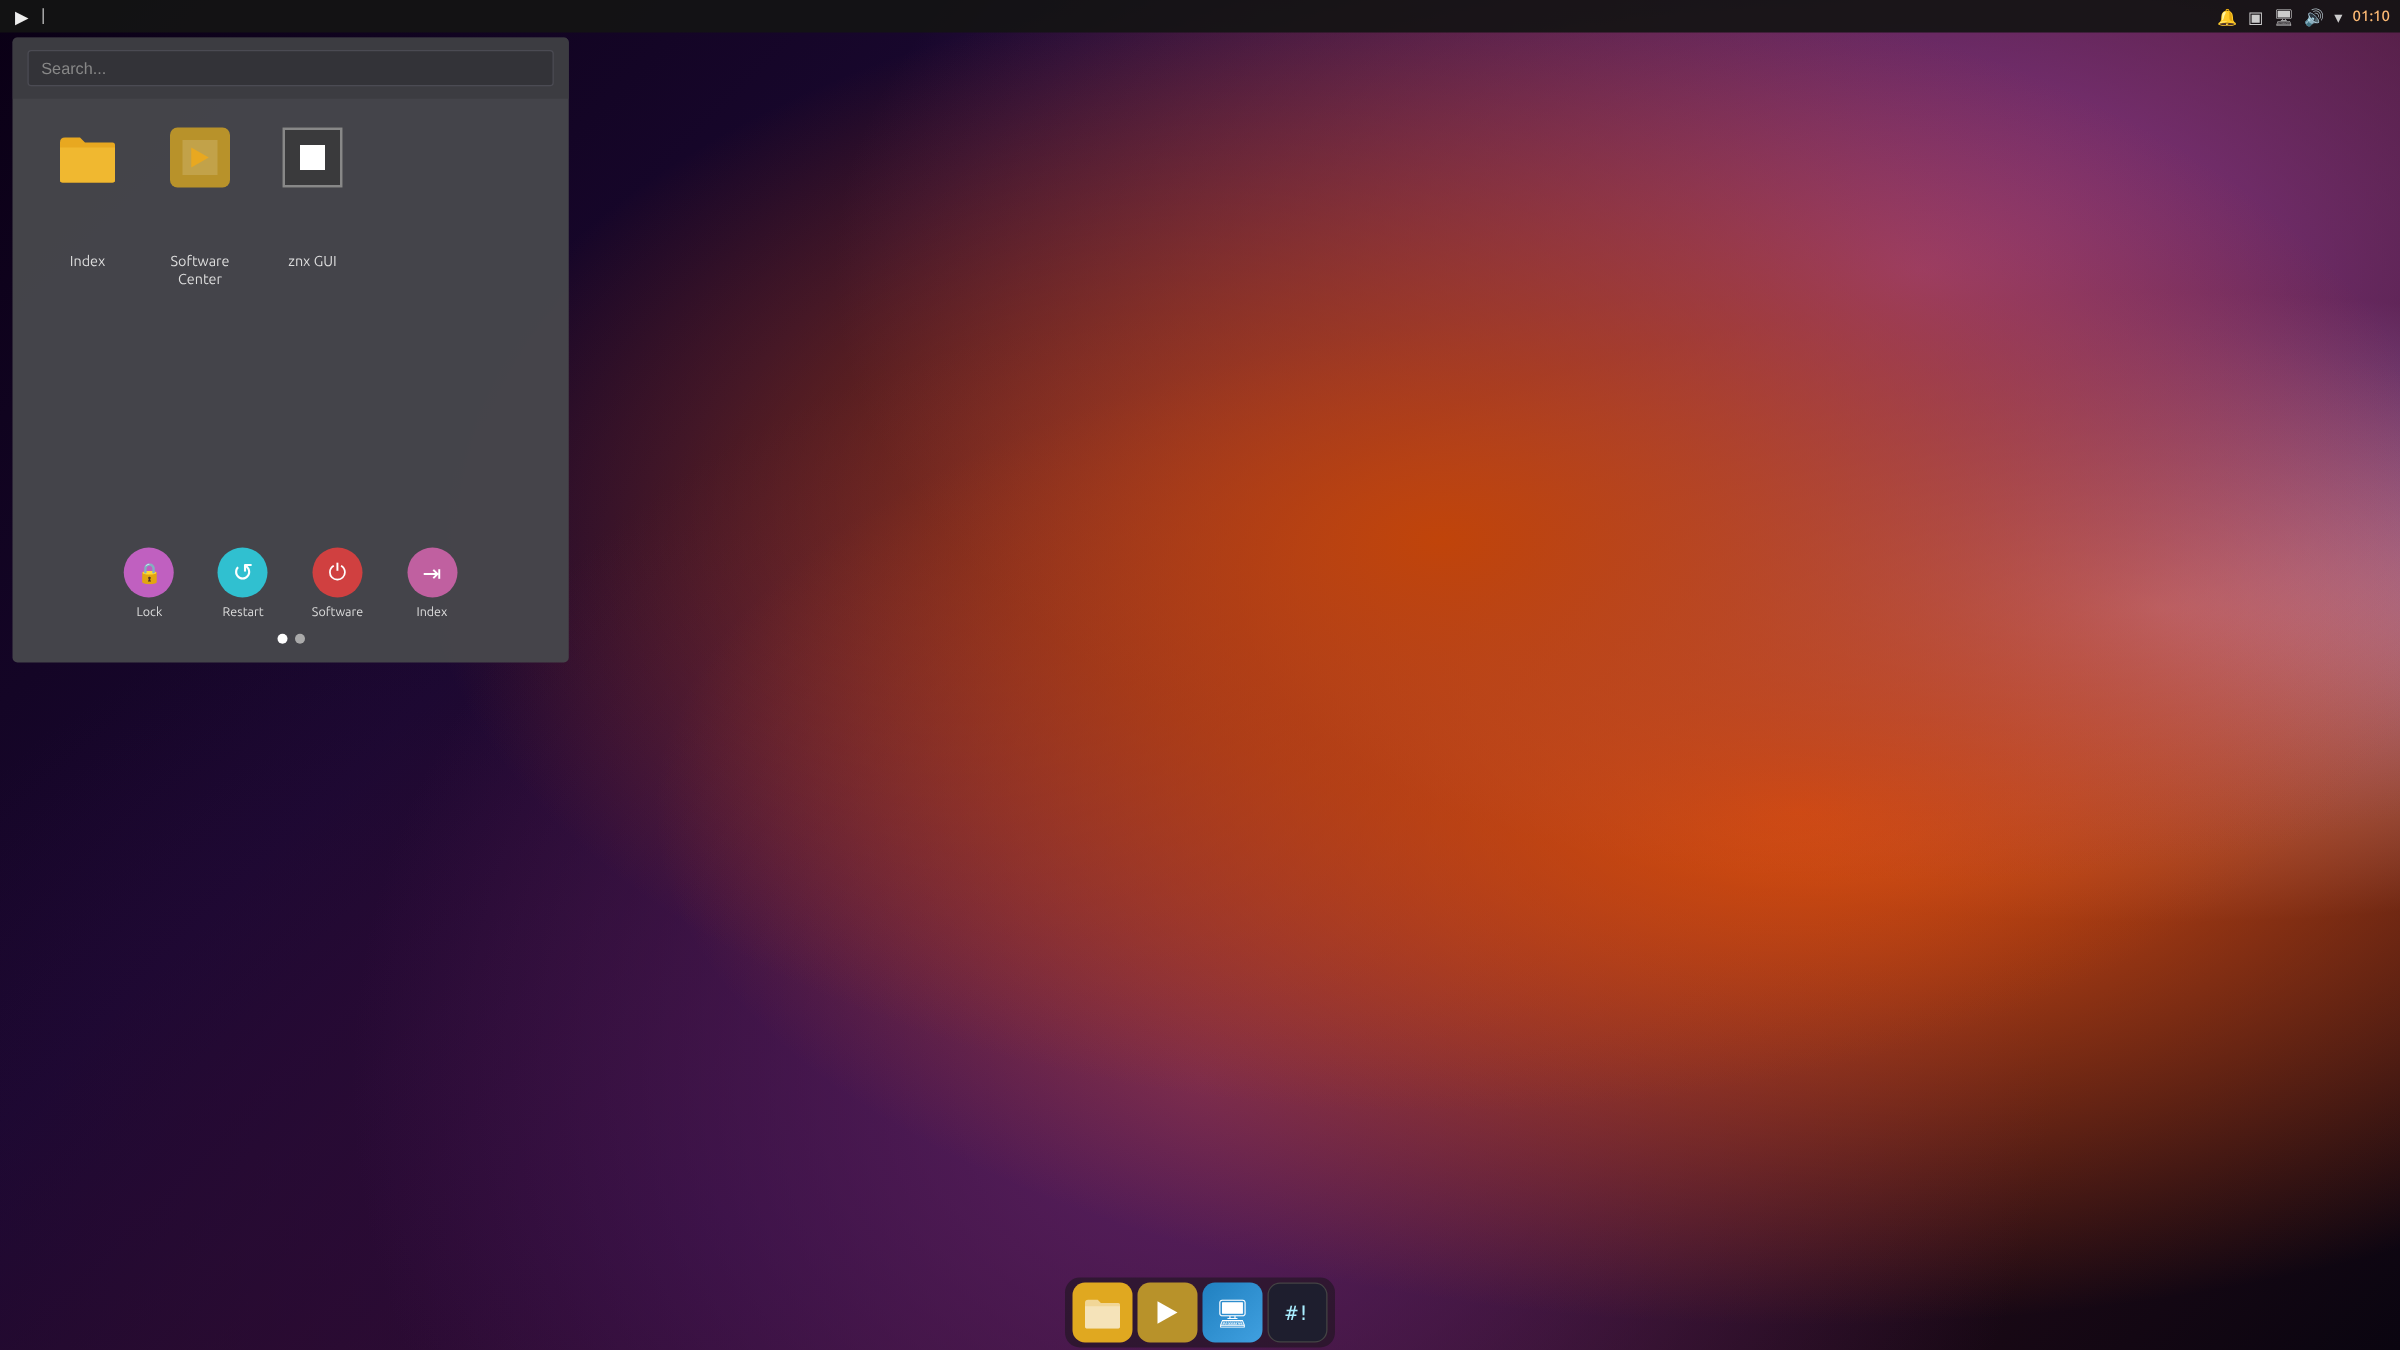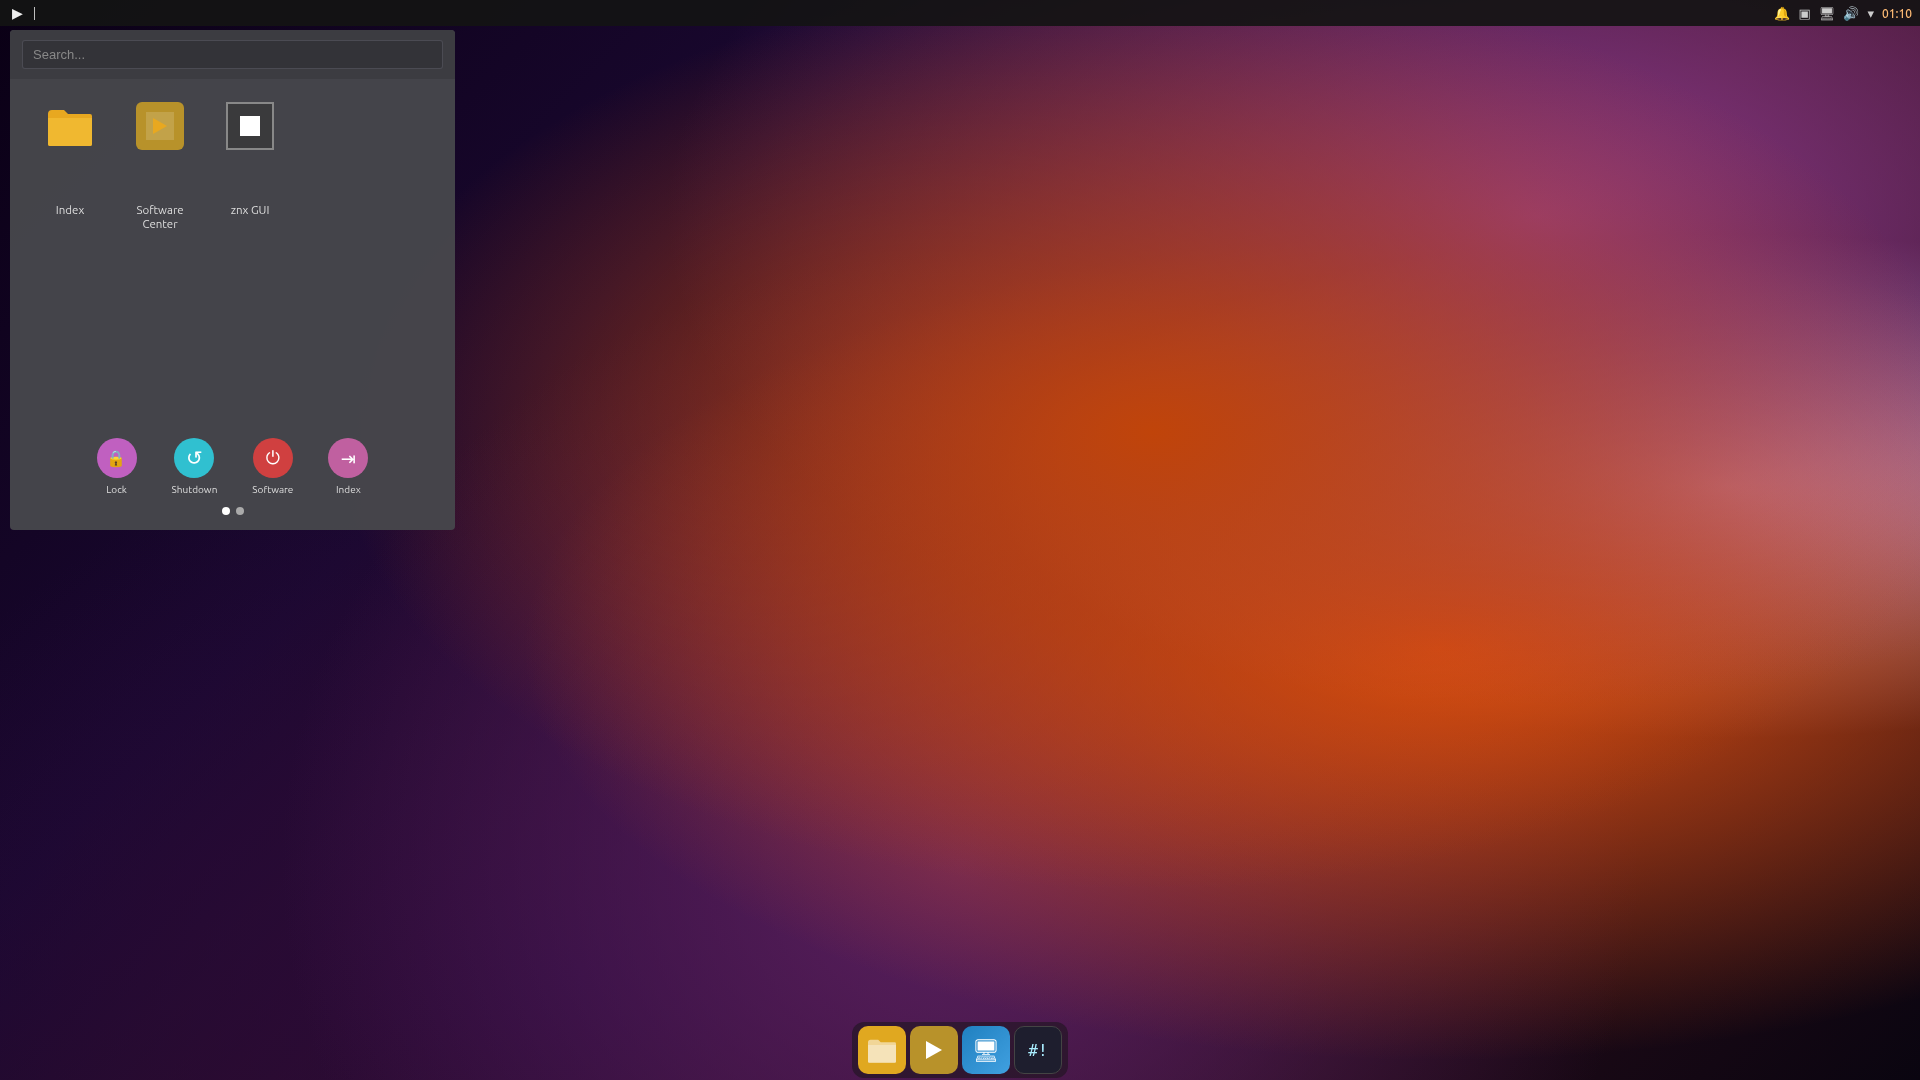--- a/index.html
+++ b/index.html
@@ -372,21 +372,21 @@
         <div class="session-btn-circle btn-lock">
           <span style="font-size:16px; color:white;">🔒</span>
         </div>
         <span class="session-btn-label">Lock</span>
       </div>
 
       <div class="session-btn">
         <div class="session-btn-circle btn-restart">
           <span style="font-size:20px; color:white;">↺</span>
         </div>
-        <span class="session-btn-label">Shutdown</span>
+        <span class="session-btn-label">Restart</span>
       </div>
 
       <div class="session-btn">
         <div class="session-btn-circle btn-shutdown">
           <span style="font-size:18px; color:white;">⏻</span>
         </div>
         <span class="session-btn-label">Software</span>
       </div>
 
       <div class="session-btn">

